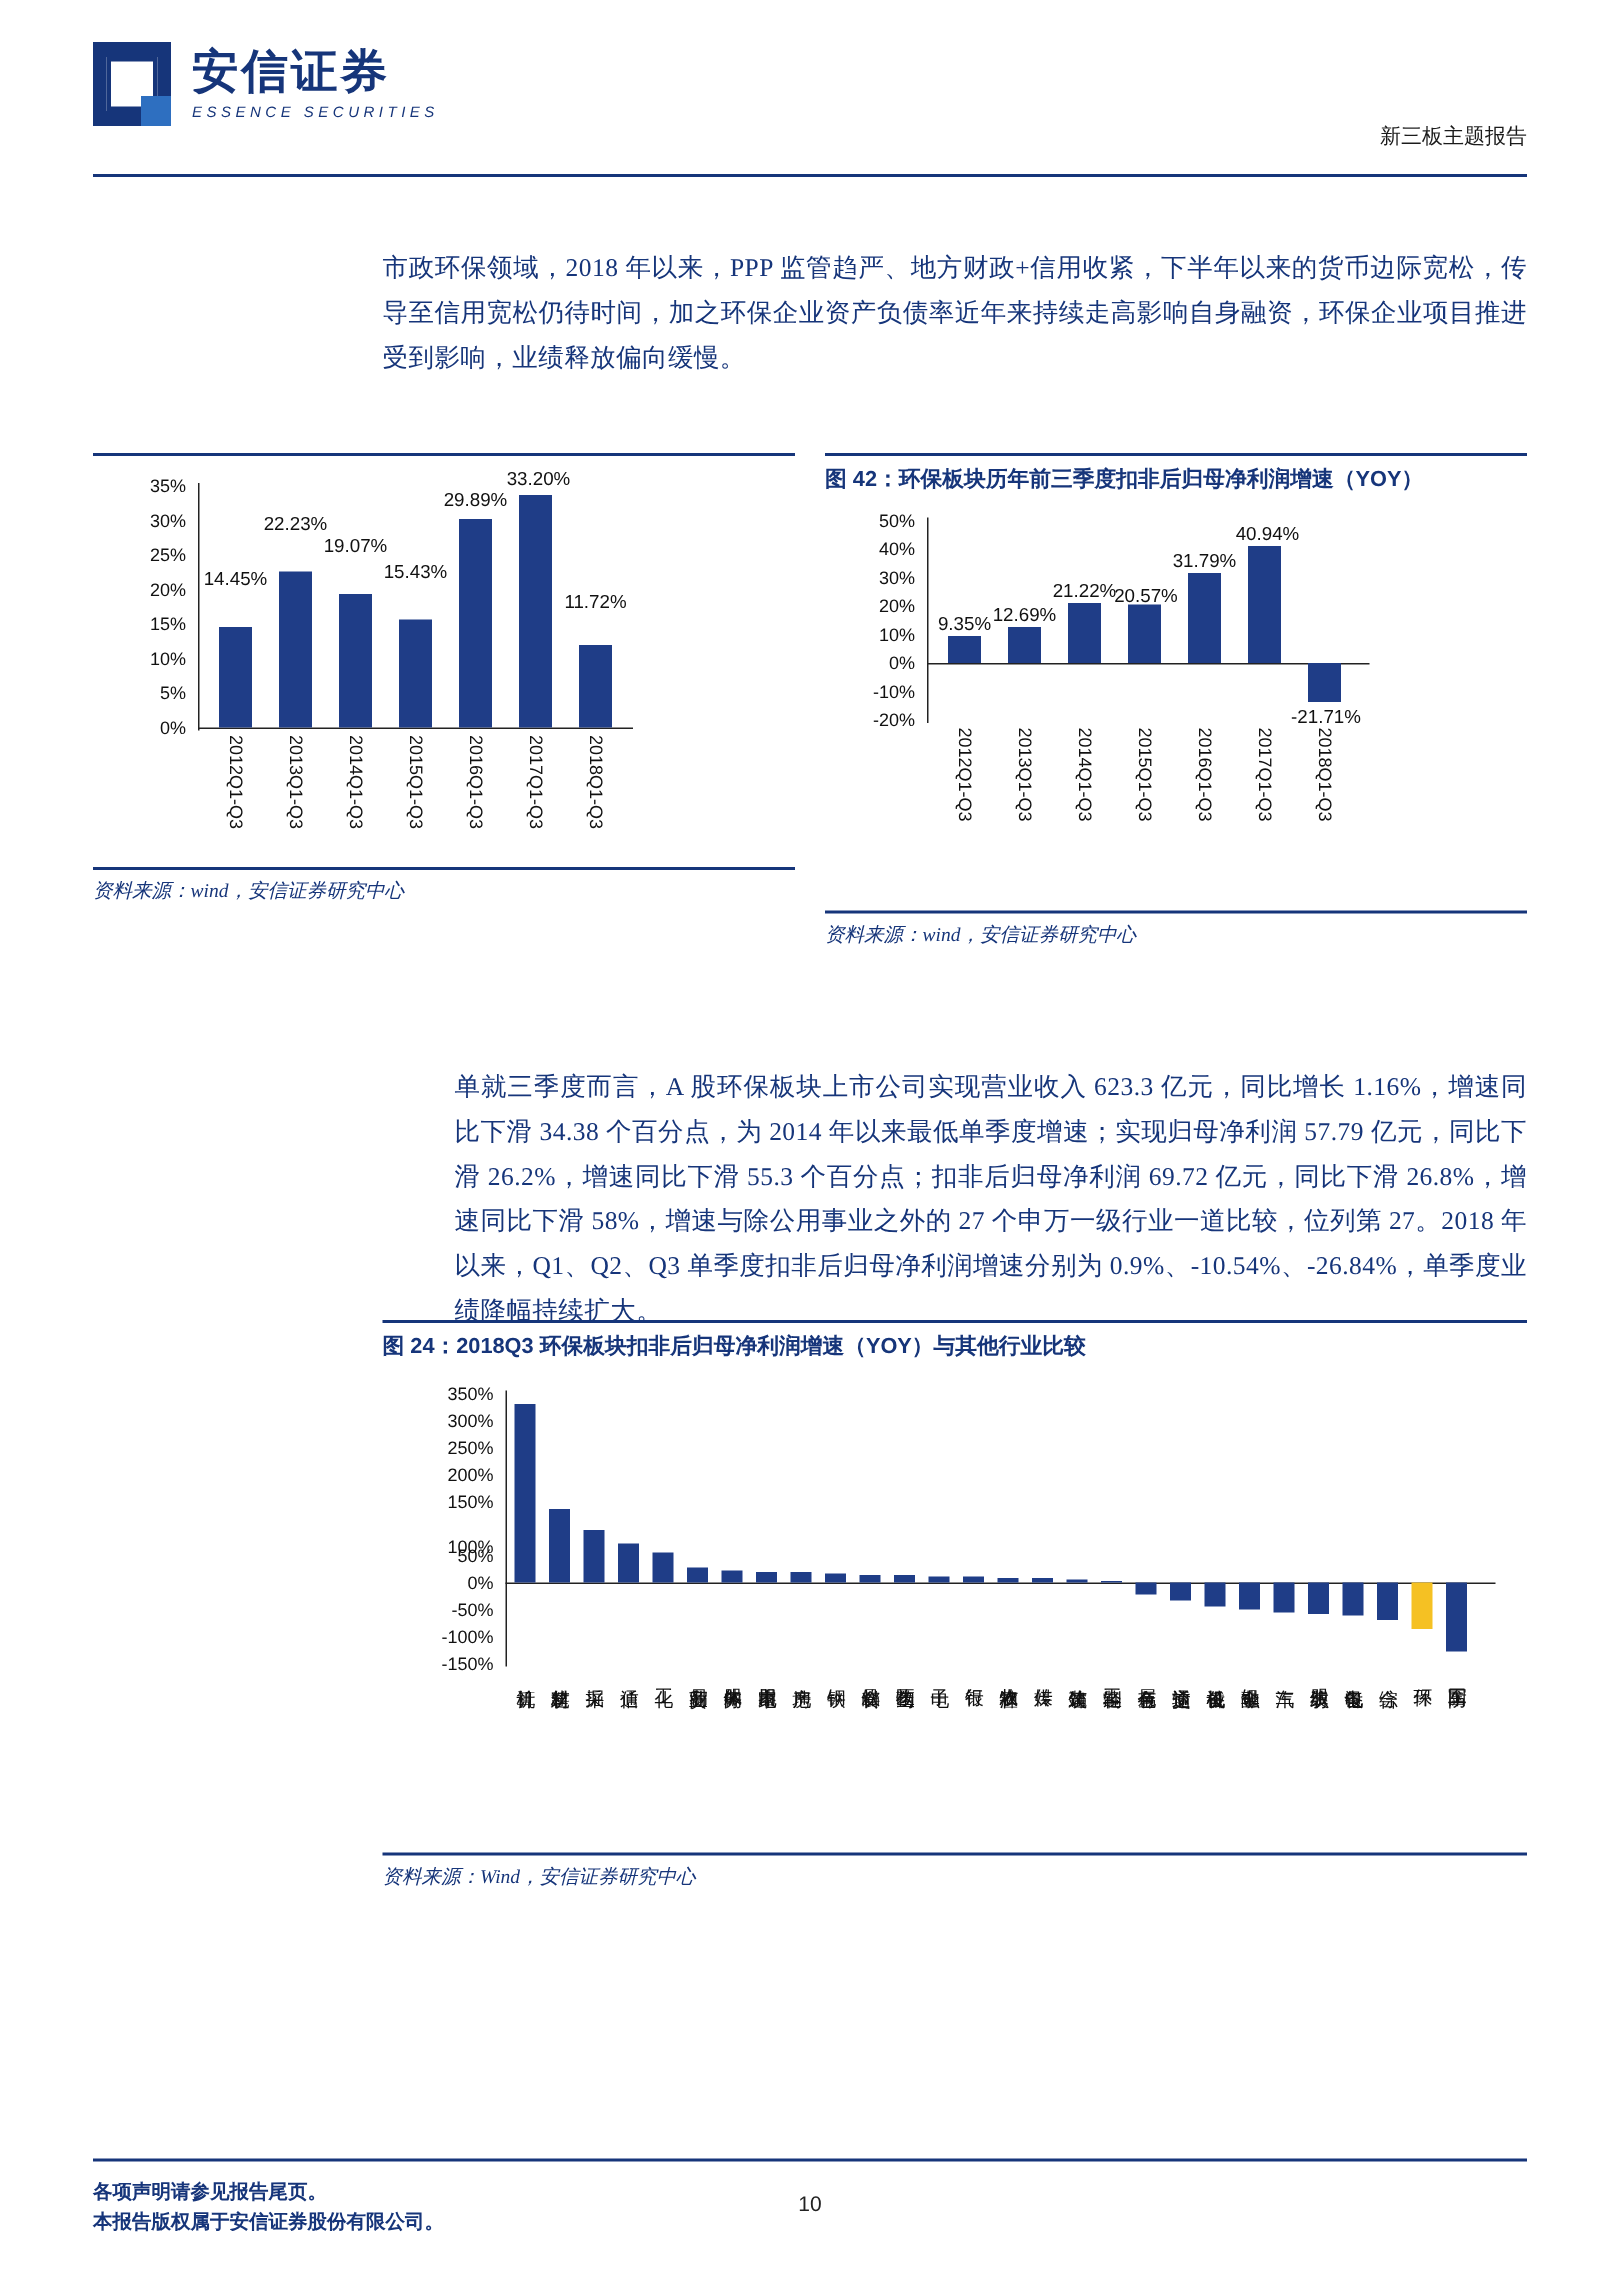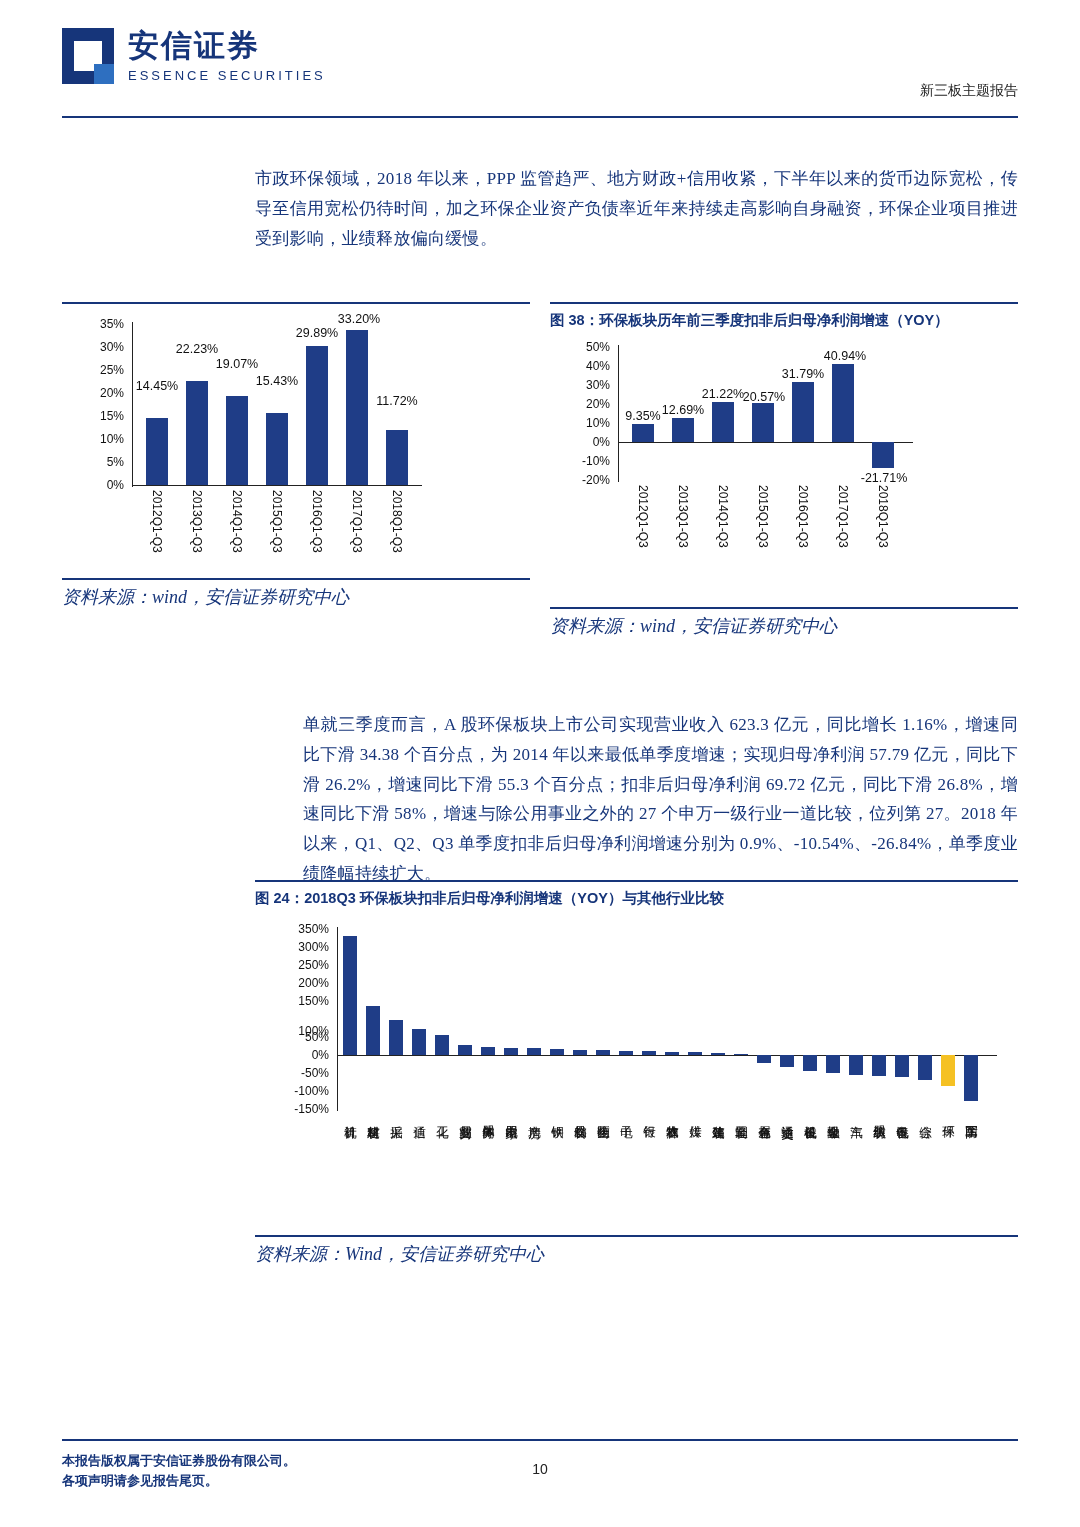--- a/index.html
+++ b/index.html
@@ -34,21 +34,21 @@
   .logo-mark .corner{
     position:absolute;right:0;bottom:0;width:20px;height:20px;background:#2e6fc0;
   }
   .logo-text{display:flex;flex-direction:column;justify-content:center;}
   .logo-cn{
     font-family:"Liberation Sans", sans-serif;
     font-size:31px;font-weight:bold;color:#16357a;letter-spacing:2px;line-height:1.1;
   }
   .logo-en{
     font-family:"Liberation Sans", sans-serif;
-    font-size:13px;color:#16357a;letter-spacing:3px;margin-top:5px;
+    font-size:10px;color:#16357a;letter-spacing:3px;margin-top:5px;font-style:italic;
   }
   .header-right{
     position:absolute;right:0;bottom:10px;
     font-family:"Liberation Sans", sans-serif;
     font-size:14px;color:#1b1b1b;
   }
   .header-rule{
     position:absolute;left:62px;right:62px;top:116px;height:2px;background:#16357a;
   }
   
@@ -71,21 +71,21 @@
   }
   .fig-top-rule{height:2px;background:#16357a;}
   .fig-caption{
     font-family:"Liberation Sans", sans-serif;
     font-size:14.5px;font-weight:bold;color:#16357a;
     padding:6px 0 2px 0;line-height:1.45;
   }
   .fig-body{height:270px;position:relative;}
   .fig-bot-rule{height:2px;background:#16357a;margin-top:4px;}
   .fig-src{
-    font-size:18px;color:#16357a;font-style:italic;padding-top:5px;
+    font-size:13px;color:#16357a;font-style:italic;padding-top:5px;
     font-family:"Liberation Serif", serif;
   }
   
   .chart{position:relative;width:100%;height:100%;}
   .ytick{
     position:absolute;right:0;transform:translateY(-50%);
     font-family:"Liberation Sans", sans-serif;font-size:12px;color:#111;
     text-align:right;white-space:nowrap;
   }
   .axis-line{position:absolute;background:#222;}
@@ -188,21 +188,21 @@
           <div class="xlabel-v" style="left:295px;top:186px;">2017Q1-Q3</div>
           <div class="xlabel-v" style="left:335px;top:186px;">2018Q1-Q3</div>
         </div>
       </div>
       <div class="fig-bot-rule"></div>
       <div class="fig-src">资料来源：wind，安信证券研究中心</div>
     </div>
 
     <div class="fig">
       <div class="fig-top-rule"></div>
-      <div class="fig-caption">图 38：环保板块历年前三季度扣非后归母净利润增速（YOY）</div>
+      <div class="fig-caption">图 42：环保板块历年前三季度扣非后归母净利润增速（YOY）</div>
       <div class="fig-body">
         <div class="chart">
 
           <div class="ytick" style="left:4px;width:56px;top:14px;">50%</div>
           <div class="ytick" style="left:4px;width:56px;top:33px;">40%</div>
           <div class="ytick" style="left:4px;width:56px;top:52px;">30%</div>
           <div class="ytick" style="left:4px;width:56px;top:71px;">20%</div>
           <div class="ytick" style="left:4px;width:56px;top:90px;">10%</div>
           <div class="ytick" style="left:4px;width:56px;top:109px;">0%</div>
           <div class="ytick" style="left:4px;width:56px;top:128px;">-10%</div>
@@ -324,18 +324,18 @@
         <div class="xlabel-cn" style="left:693px;top:205px;">环保</div>
         <div class="xlabel-cn" style="left:716px;top:205px;">国防军工</div>
       </div>
     </div>
     <div class="fig-bot-rule"></div>
     <div class="fig-src">资料来源：Wind，安信证券研究中心</div>
   </div>
 
   <div class="footer-rule"></div>
   <div class="footer">
+    <div>各项声明请参见报告尾页。</div>
     <div>本报告版权属于安信证券股份有限公司。</div>
-    <div>各项声明请参见报告尾页。</div>
     <div class="pageno">10</div>
   </div>
 
 </div>
 
 </body></html>

